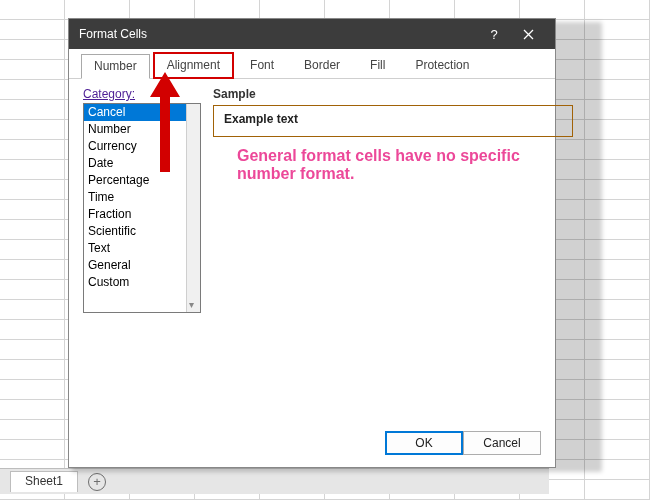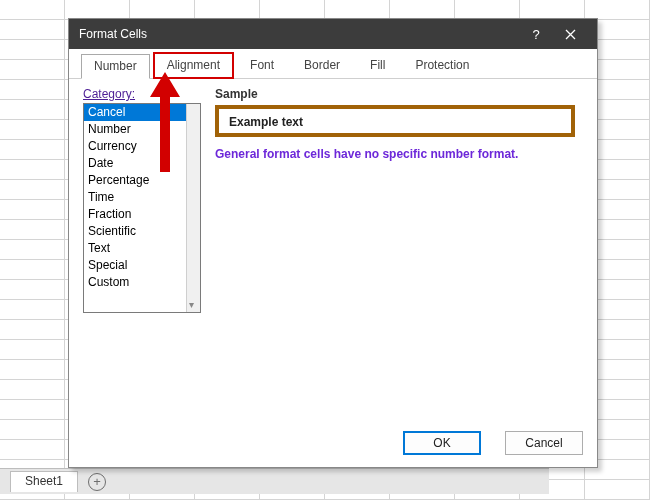--- a/index.html
+++ b/index.html
@@ -5,45 +5,45 @@
   * { box-sizing: border-box; font-family: "Segoe UI", Arial, sans-serif; }
   body { margin: 0; width: 650px; height: 500px; background: #fff; overflow: hidden; position: relative; }
   .grid { position: absolute; inset: 0; }
   .grid-row { display: flex; height: 20px; }
   .grid-cell { width: 66px; height: 20px; border-right: 1px solid #d4d4d4; border-bottom: 1px solid #d4d4d4; }
   .sheet-tab-bar { position: absolute; left: 0; bottom: 6px; height: 26px; width: 549px; background: #e6e6e6; border-top: 1px solid #bdbdbd; display: flex; align-items: center; padding-left: 10px; }
   .sheet-tab { background: #fff; border: 1px solid #bdbdbd; border-bottom: none; padding: 2px 14px 4px; font-size: 12px; color: #333; }
   .plus-circle { width: 18px; height: 18px; border: 1.5px solid #6e6e6e; border-radius: 50%; margin-left: 10px; display: flex; align-items: center; justify-content: center; font-size: 13px; color: #6e6e6e; }
 
   .dialog-shadow { position: absolute; left: 72px; top: 22px; width: 530px; height: 450px; background: rgba(0,0,0,0.18); border-radius: 2px; filter: blur(2px); }
-  .dialog { position: absolute; left: 68px; top: 18px; width: 530px; height: 450px; background: #fff; border: 1px solid #888; display: flex; flex-direction: column; }
+  .dialog { position: absolute; left: 68px; top: 18px; width: 488px; height: 450px; background: #fff; border: 1px solid #888; display: flex; flex-direction: column; }
   .titlebar { height: 30px; background: #3c3c3c; display: flex; align-items: center; padding: 0 10px; color: #fff; font-size: 12px; }
   .titlebar .spacer { flex: 1; }
   .titlebar .tb-btn { width: 34px; height: 30px; display: flex; align-items: center; justify-content: center; color: #fff; font-size: 13px; }
   .tab-strip { height: 30px; display: flex; align-items: flex-end; padding: 4px 12px 0 12px; gap: 4px; border-bottom: 1px solid #cfcfcf; background: #fff; }
   .tab { padding: 4px 12px 5px; font-size: 12px; color: #444; border: 1px solid transparent; position: relative; }
   .tab.active { border: 1px solid #a9a9a9; border-bottom: 1px solid #fff; background: #fff; top: 1px; }
   .tab.highlight { outline: 2px solid #d20000; outline-offset: -1px; }
 
   .body-area { flex: 1; display: flex; padding: 8px 14px 0 14px; gap: 12px; position: relative; }
   .cat-col { width: 120px; }
   .label { font-size: 12px; color: #4c1d95; }
   .underline { text-decoration: underline; }
   .listbox { width: 118px; height: 210px; border: 1px solid #7a7a7a; background: #fff; overflow: hidden; position: relative; margin-top: 2px; }
   .listbox .item { font-size: 12px; padding: 1px 4px 1px 4px; color: #000; line-height: 15px; }
   .listbox .item.selected { background: #0078d7; color: #fff; }
   .listbox .scroll-track { position: absolute; right: 0; top: 0; bottom: 0; width: 14px; border-left: 1px solid #cfcfcf; background: #f0f0f0; }
   .listbox .scroll-track::after { content: "▾"; position: absolute; bottom: 2px; left: 2px; font-size: 10px; color: #888; }
 
   .right-col { flex: 1; font-weight: bold; }
   .sample-label { font-size: 12px; color: #333; }
-  .sample-box { border: 4px solid #a16207; padding: 6px 10px; margin: 4px 0 10px 0; font-size: 12px; color: #222; width: 360px; height: 32px; }
-  .desc { font-size: 12px; color: #6d28d9; }
-
-  .button-row { position: absolute; right: 14px; bottom: 12px; display: flex; gap: 24px; }
+  .sample-box { border: 1px solid #a16207; padding: 6px 10px; margin: 4px 0 10px 0; font-size: 12px; color: #222; width: 360px; height: 32px; }
+  .desc { font-size: 16px; color: #ec4899; margin-left: 24px; }
+
+  .button-row { position: absolute; right: 14px; bottom: 12px; display: flex; gap: 0; }
   .btn { min-width: 78px; padding: 4px 14px; font-size: 12px; background: #fdfdfd; border: 1px solid #adadad; color: #222; text-align: center; }
   .btn.primary { border: 1px solid #0078d7; box-shadow: inset 0 0 0 1px #0078d7; }
 
   .arrow { position: absolute; left: 150px; top: 72px; width: 30px; height: 100px; pointer-events: none; }
 </style>
 </head>
 <body>
 
 <div class="grid">
   <div class="grid-row">
@@ -381,21 +381,21 @@
       <div class="listbox">
         <div class="item selected">Cancel</div>
         <div class="item">Number</div>
         <div class="item">Currency</div>
         <div class="item">Date</div>
         <div class="item">Percentage</div>
         <div class="item">Time</div>
         <div class="item">Fraction</div>
         <div class="item">Scientific</div>
         <div class="item">Text</div>
-        <div class="item">Special</div>
+        <div class="item">General</div>
         <div class="item">Custom</div>
         <div class="scroll-track"></div>
       </div>
     </div>
 
     <div class="right-col">
       <div class="sample-label">Sample</div>
       <div class="sample-box">Example text</div>
       <div class="desc">General format cells have no specific number format.</div>
     </div>

